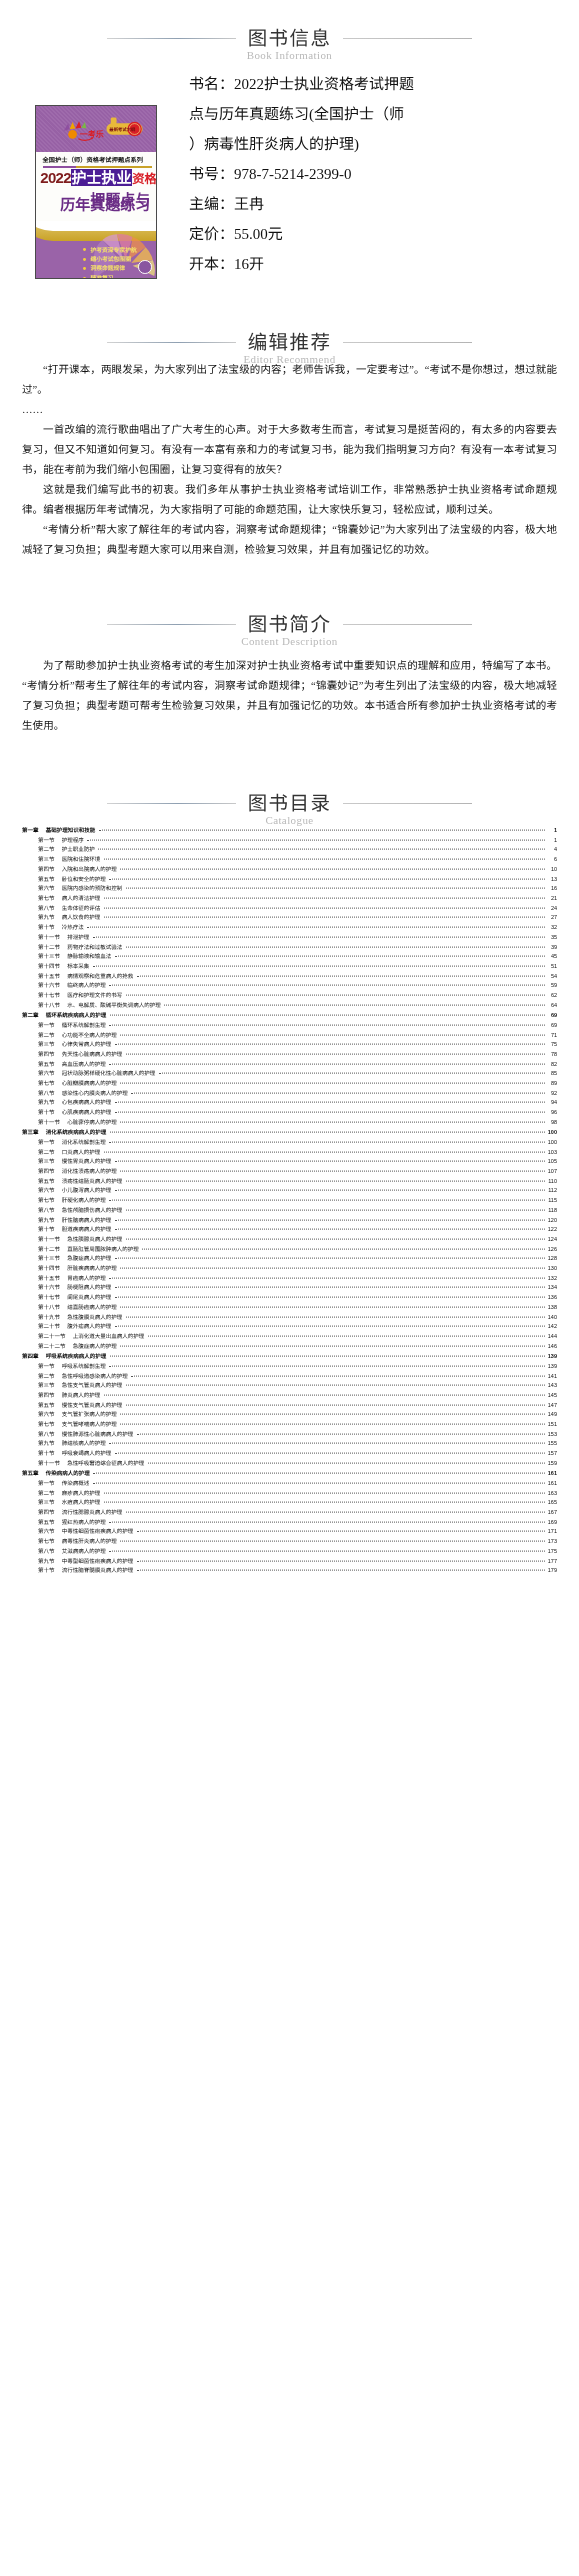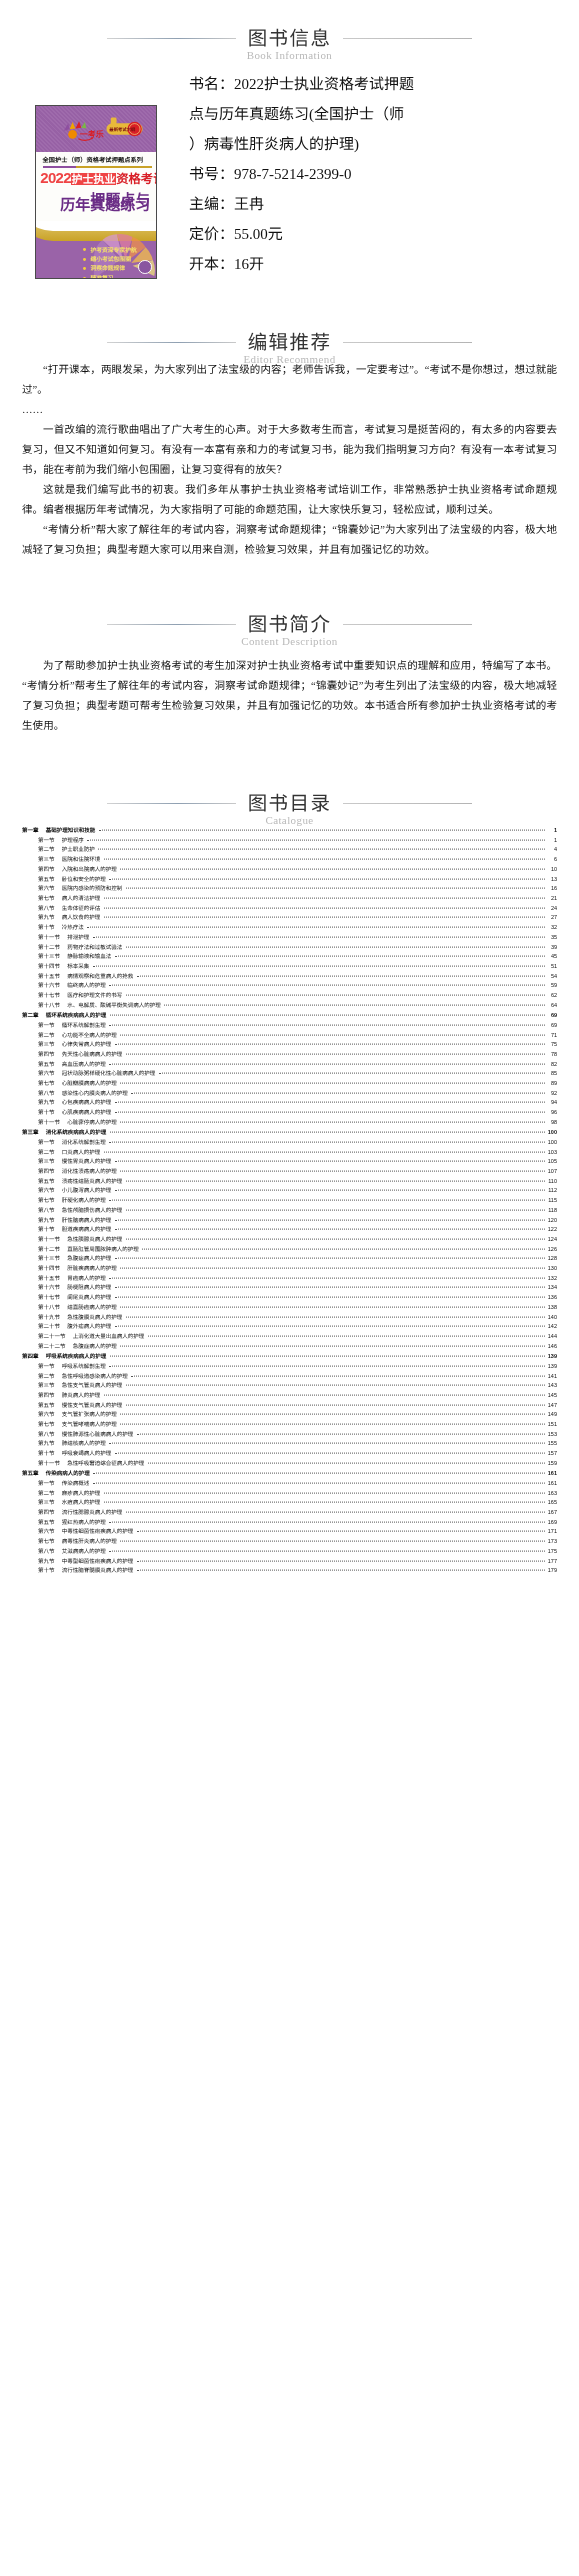--- a/index.html
+++ b/index.html
@@ -94,23 +94,23 @@
   }
   .cv-bar{
     position:absolute;left:6.5px;top:13.8px;width:109px;height:1.8px;
     background:linear-gradient(to right,#8e4fa0 0 30%,#c9a227 30% 100%);
   }
   .cv-title1{
     position:absolute;left:4.3px;top:17.4px;
     font-family:"Liberation Sans","DejaVu Sans",sans-serif;
     font-size:15px;font-weight:bold;white-space:nowrap;line-height:17.4px;
   }
-  .cv-title1 .yr{color:#ef4444;letter-spacing:-0.7px;}
+  .cv-title1 .yr{color:#7f1d1d;letter-spacing:-0.7px;}
   .cv-title1 .hl{
-    color:#ffffff;background:#ef4444;padding:0 0.7px;font-size:11px;
+    color:#ffffff;background:#4c1d95;padding:0 0.7px;font-size:15px;
   }
   .cv-title1 .rest{color:#d81f26;font-size:12.3px;}
   .cv-title2{
     position:absolute;right:5.8px;top:36px;
     font-family:Liberation Mono, monospace;
     font-size:15px;font-weight:bold;color:#6b2d86;white-space:nowrap;
   }
   .cv-title3{
     position:absolute;right:5.8px;top:41px;
     font-family:"Liberation Sans","DejaVu Sans",sans-serif;

